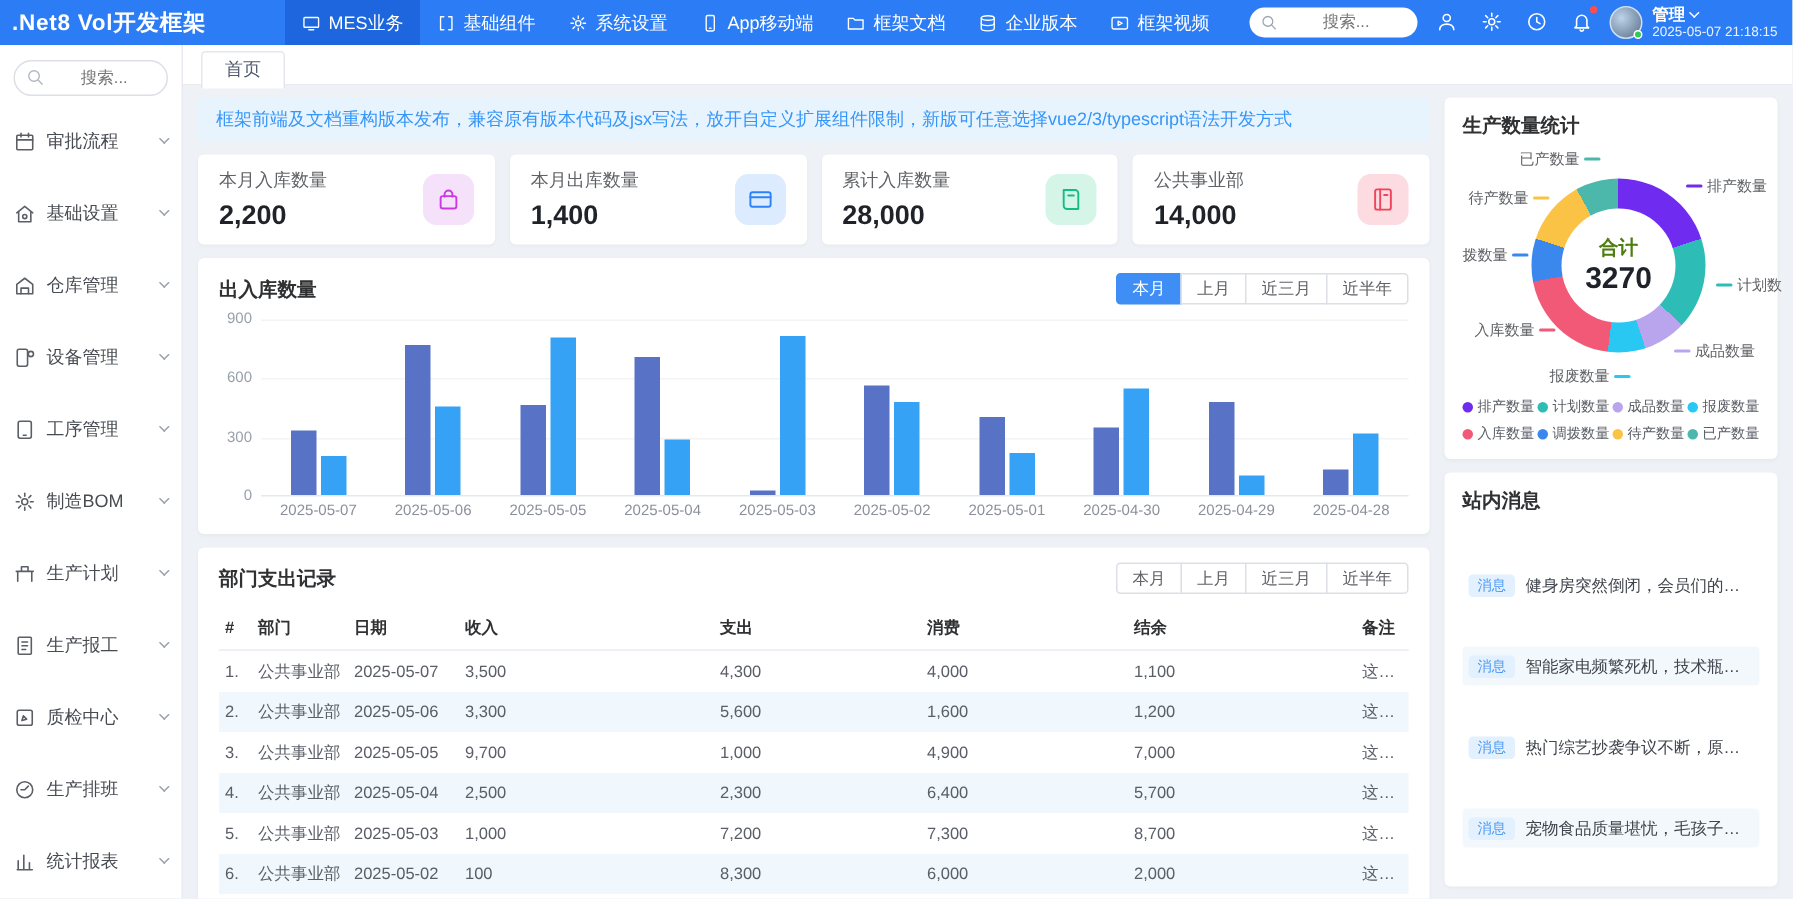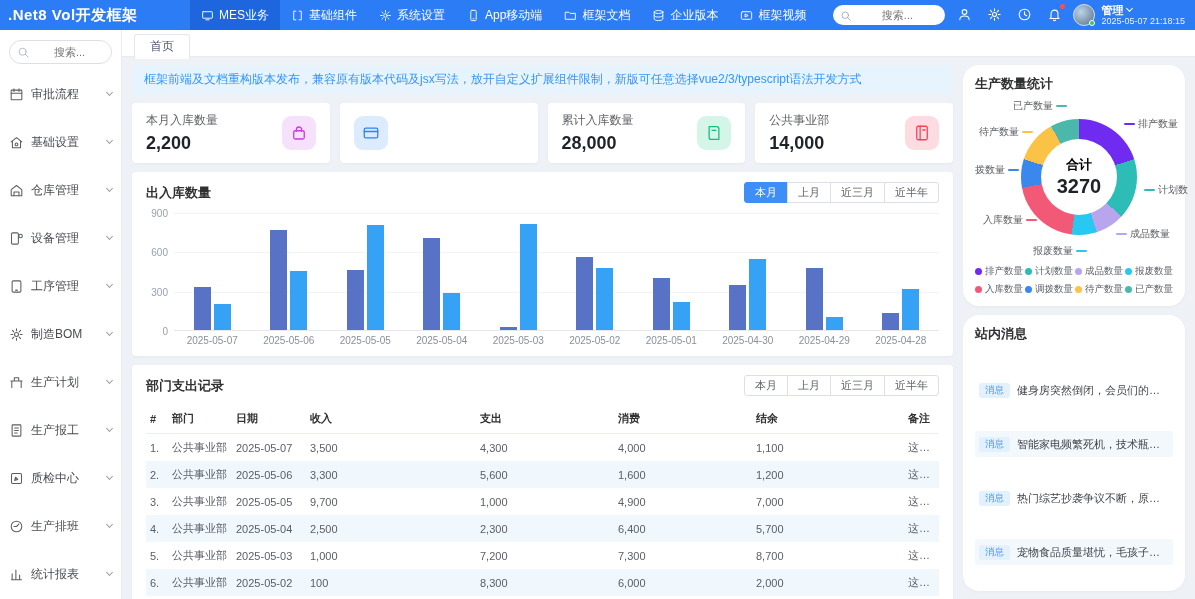--- a/index.html
+++ b/index.html
@@ -75,25 +75,25 @@
   .xlabels-row { display:flex; margin-left:28px; }
   .xlabel { flex:1; text-align:center; font-size:10px; color:#8a8f99; padding-top:4px; white-space:nowrap; }
 
   
   .dept-table { width:100%; border-collapse:collapse; margin-top:8px; table-layout:fixed; }
   .dept-table th { text-align:left; font-size:11px; color:#303133; font-weight:bold; padding:7px 4px; border-bottom:1px solid #ebeef5; }
   .dept-table td { font-size:11px; color:#5a5e66; padding:6px 4px; white-space:nowrap; overflow:hidden; text-overflow:ellipsis; }
   .dept-table tr.alt td { background:#f0f7fd; }
 
   
-  .rcard { background:#fff; border-radius:16px; padding:10px 12px; box-shadow:0 1px 3px rgba(0,0,0,.04); }
+  .rcard { background:#fff; border-radius:4px; padding:10px 12px; box-shadow:0 1px 3px rgba(0,0,0,.04); }
   .donut-wrap { position:relative; height:162px; margin-top:4px; }
   .donut { position:absolute; left:46px; top:22px; width:116px; height:116px; border-radius:50%; }
   .donut-hole { position:absolute; left:66px; top:42px; width:76px; height:76px; border-radius:50%; background:#fff; display:flex; flex-direction:column; align-items:center; justify-content:center; }
-  .donut-center-label { font-size:13px; font-weight:bold; color:#000000; }
+  .donut-center-label { font-size:13px; font-weight:bold; color:#4d7c0f; }
   .donut-total { font-size:20px; font-weight:bold; color:#1f2329; margin-top:1px; }
   .callout { position:absolute; font-size:10px; color:#606266; white-space:nowrap; display:flex; align-items:center; }
   .cl-line { display:inline-block; width:11px; height:2px; border-radius:1px; margin:0 3px; }
   .pie-legend { display:grid; grid-template-columns:repeat(4,1fr); gap:5px 2px; margin-top:6px; }
   .lg-item { display:flex; align-items:center; gap:3px; font-size:9.5px; color:#5a5e66; white-space:nowrap; }
   .lg-dot { width:7px; height:7px; border-radius:50%; flex:none; }
 
   .msg-card { flex:1; overflow:hidden; display:flex; flex-direction:column; margin-bottom:8px; }
   .msg-list { margin-top:6px; }
   .msg-row { display:flex; align-items:center; gap:7px; height:26px; padding:0 4px; border-radius:3px; cursor:pointer;margin-top:28px; }
@@ -347,20 +347,24 @@
                 <div class="stat-value">2,200</div>
               </div>
               <div class="stat-icon" style="background:#f6e1fb;color:#c93ae0">
                 <svg viewBox="0 0 24 24" width="18" height="18" fill="none" stroke="currentColor" stroke-width="1.7" stroke-linecap="round" stroke-linejoin="round">
                   <path d="M8.5 9.5v-2a3.5 3.5 0 0 1 7 0v2"></path>
                   <rect x="5" y="9" width="14" height="11" rx="2"></rect>
                 </svg>
               </div>
             </div>
             <div class="stat-card">
+              <div>
+                <div class="stat-label">本月出库数量</div>
+                <div class="stat-value">1,400</div>
+              </div>
               <div class="stat-icon" style="background:#dcebfd;color:#2e82f6">
                 <svg viewBox="0 0 24 24" width="18" height="18" fill="none" stroke="currentColor" stroke-width="1.7" stroke-linecap="round" stroke-linejoin="round">
                   <rect x="3" y="5.5" width="18" height="13" rx="2"></rect>
                   <path d="M3 10h18"></path>
                 </svg>
               </div>
             </div>
             <div class="stat-card">
               <div>
                 <div class="stat-label">累计入库数量</div>

